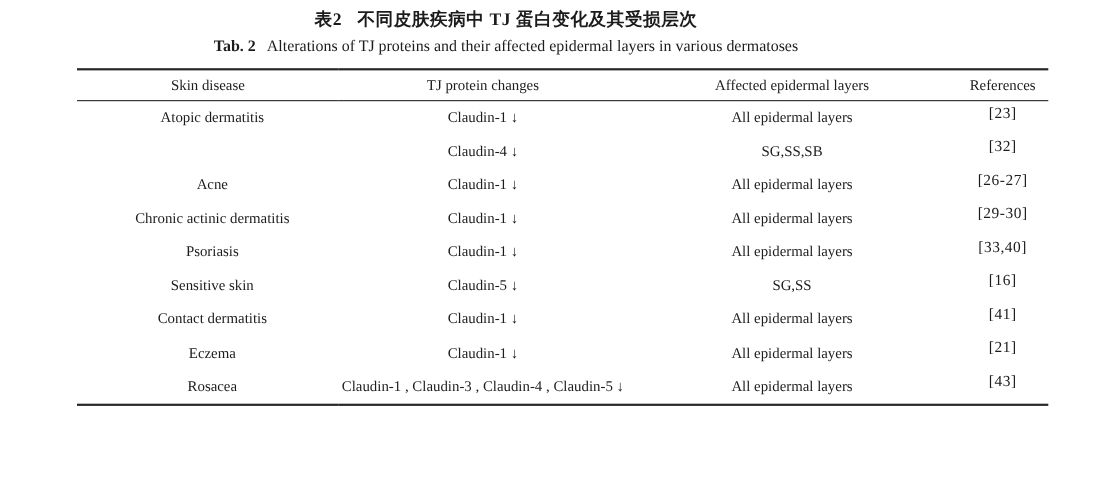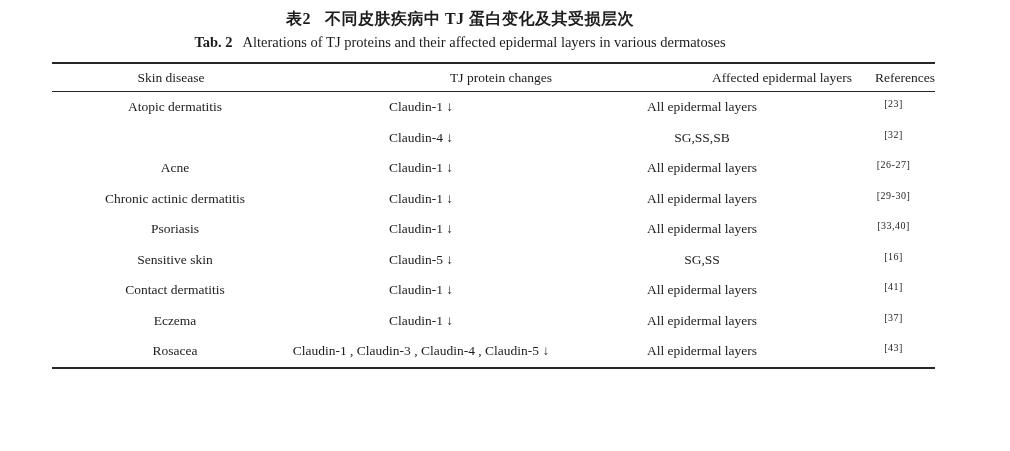--- a/index.html
+++ b/index.html
@@ -32,59 +32,59 @@
     font-size: 14.5px;
     line-height: 21px;
   }
   .title-en .en-label {
     font-weight: bold;
     margin-right: 10px;
     margin-top: 10px;
   }
   .tbl-wrap {
     position: absolute;
-    left: 52px;
+    left: 70px;
     top: 62px;
     width: 883px;
   }
   table {
     width: 883px;
     border-collapse: collapse;
     table-layout: fixed;
     border-top: 2.5px solid #262626;
     border-bottom: 2.5px solid #262626;
   }
   col.c1 { width: 238px; }
   col.c2 { width: 262px; }
   col.c3 { width: 300px; }
   col.c4 { width: 83px; }
   thead th {
     height: 27px;
     font-weight: normal;
     font-size: 13.5px;
-    text-align: right;
+    text-align: center;
     vertical-align: middle;
     border-bottom: 1.5px solid #262626;
     padding: 0;
   }
   thead th.left { text-align: center; }
   tbody td {
     height: 30.5px;
     font-size: 13.5px;
     text-align: center;
     vertical-align: middle;
     padding: 0;
     white-space: nowrap;
   }
   tbody td.disease {
     text-align: center;
     padding-left: 8px;
   }
   .ref {
-    font-size: 10px;
+    font-size: 14px;
     position: relative;
     top: -4px;
     letter-spacing: 0.5px;
   }
 </style>
 </head>
 <body>
 
 <div class="page">
 
@@ -152,21 +152,21 @@
         <tr>
           <td class="disease">Contact dermatitis</td>
           <td>Claudin-1 ↓</td>
           <td>All epidermal layers</td>
           <td><span class="ref">[41]</span></td>
         </tr>
         <tr>
           <td class="disease">Eczema</td>
           <td>Claudin-1 ↓</td>
           <td>All epidermal layers</td>
-          <td><span class="ref">[37]</span></td>
+          <td><span class="ref">[21]</span></td>
         </tr>
         <tr>
           <td class="disease">Rosacea</td>
           <td>Claudin-1 , Claudin-3 , Claudin-4 , Claudin-5 ↓</td>
           <td>All epidermal layers</td>
           <td><span class="ref">[43]</span></td>
         </tr>
       </tbody>
     </table>
   </div>

